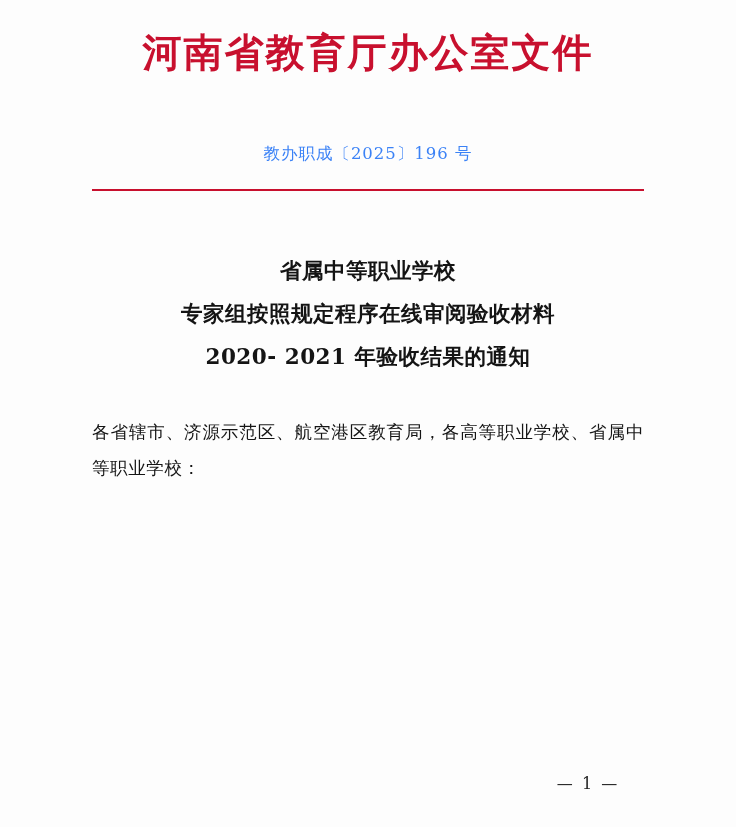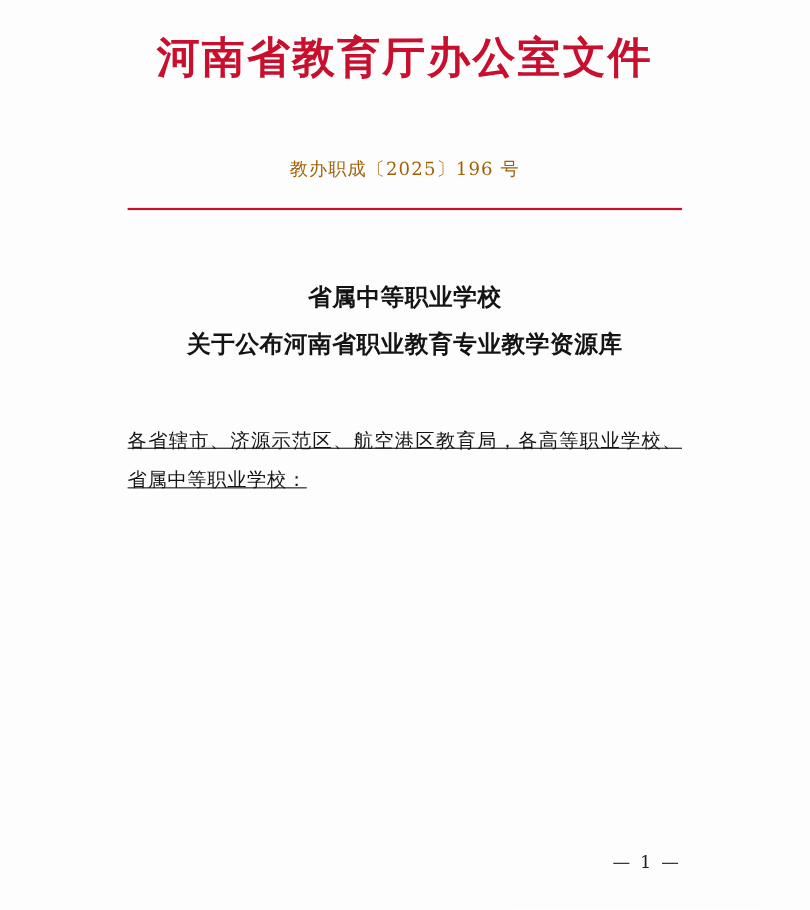--- a/index.html
+++ b/index.html
@@ -13,69 +13,68 @@
     font-family: "DejaVu Serif", "Liberation Serif", serif;
     color: #1a1a1a;
     overflow: hidden;
   }
   .page {
     position: relative;
     width: 736px;
     height: 827px;
     background: #fdfdfd;
     box-sizing: border-box;
-    padding: 0 116px;
+    padding: 0 92px;
   }
   .masthead {
     text-align: center;
     padding-top: 28px;
   }
   .masthead-title {
     color: #c8102e;
     font-family: "DejaVu Serif", "Liberation Serif", serif;
     font-weight: bold;
     font-size: 39px;
     letter-spacing: 2px;
     line-height: 1.25;
     white-space: nowrap;
   }
   .doc-number {
     text-align: center;
     margin-top: 66px;
     font-size: 16.5px;
     letter-spacing: 1px;
-    color: #a16207;
+    color: #3b82f6;
   }
   .red-rule {
     margin-top: 24px;
     height: 2px;
     background: #c8102e;
     width: 100%;
   }
   .title-block {
     margin-top: 58px;
     text-align: center;
     font-weight: bold;
     font-size: 21.5px;
     line-height: 2.0;
     letter-spacing: 0.5px;
     color: #141414;
   }
   .title-line {
     white-space: nowrap;
   }
   .body-block {
-    margin-top: 48px;
+    margin-top: 36px;
     font-size: 17.5px;
     line-height: 2.06;
     letter-spacing: 0.6px;
     text-align: justify;
     text-justify: inter-ideograph;
     color: #151515;
-    text-decoration: underline;
   }
   .addressee {
     margin: 0;
   }
   .para {
     margin: 0;
     text-indent: 2em;
   }
   .page-number {
     position: absolute;
@@ -100,21 +99,22 @@
   <div class="masthead">
     <div class="masthead-title">河南省教育厅办公室文件</div>
   </div>
 
   <div class="doc-number">教办职成〔2025〕196 号</div>
 
   <div class="red-rule"></div>
 
   <div class="title-block">
     <div class="title-line">省属中等职业学校</div>
-    <div class="title-line">关于公布河南省职业教育专业教学资源库</div>
+    <div class="title-line">专家组按照规定程序在线审阅验收材料</div>
+    <div class="title-line">2020- 2021 年验收结果的通知</div>
   </div>
 
   <div class="body-block">
     <p class="addressee">各省辖市、济源示范区、航空港区教育局，各高等职业学校、省属中等职业学校：</p>
   </div>
 
   <div class="page-number">
     <span class="page-number-inner">— 1 —</span>
   </div>
 

